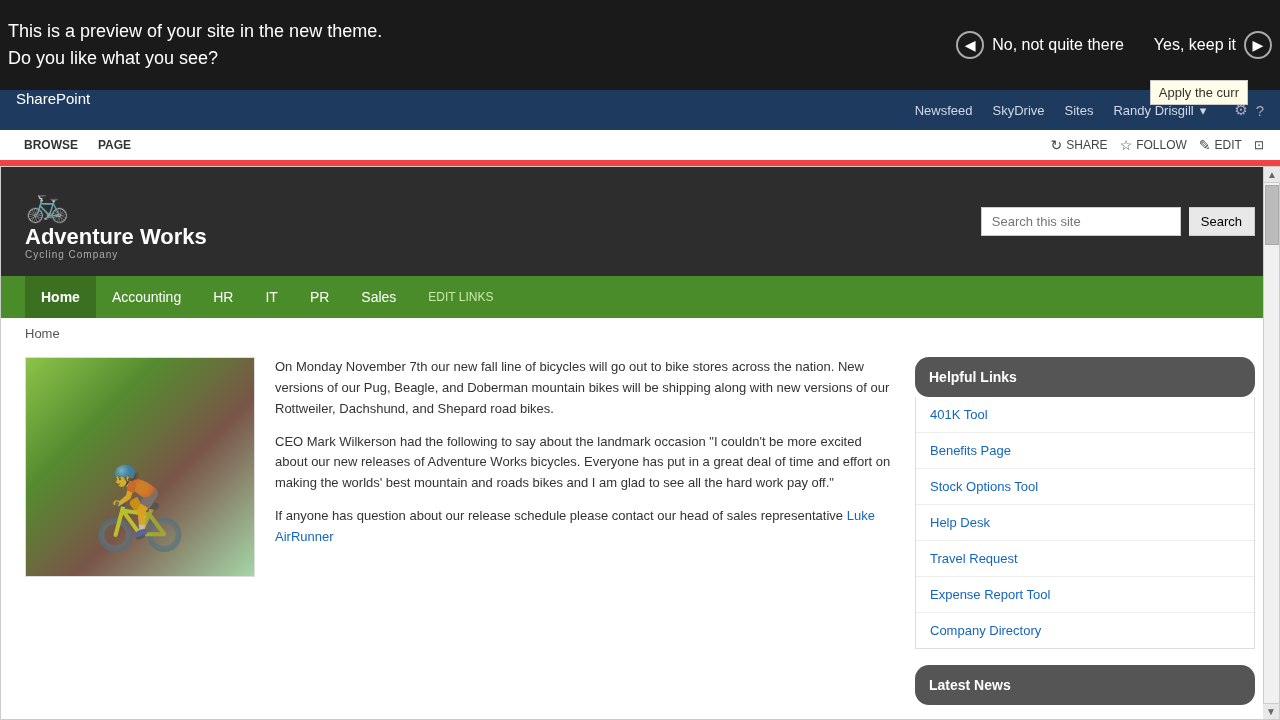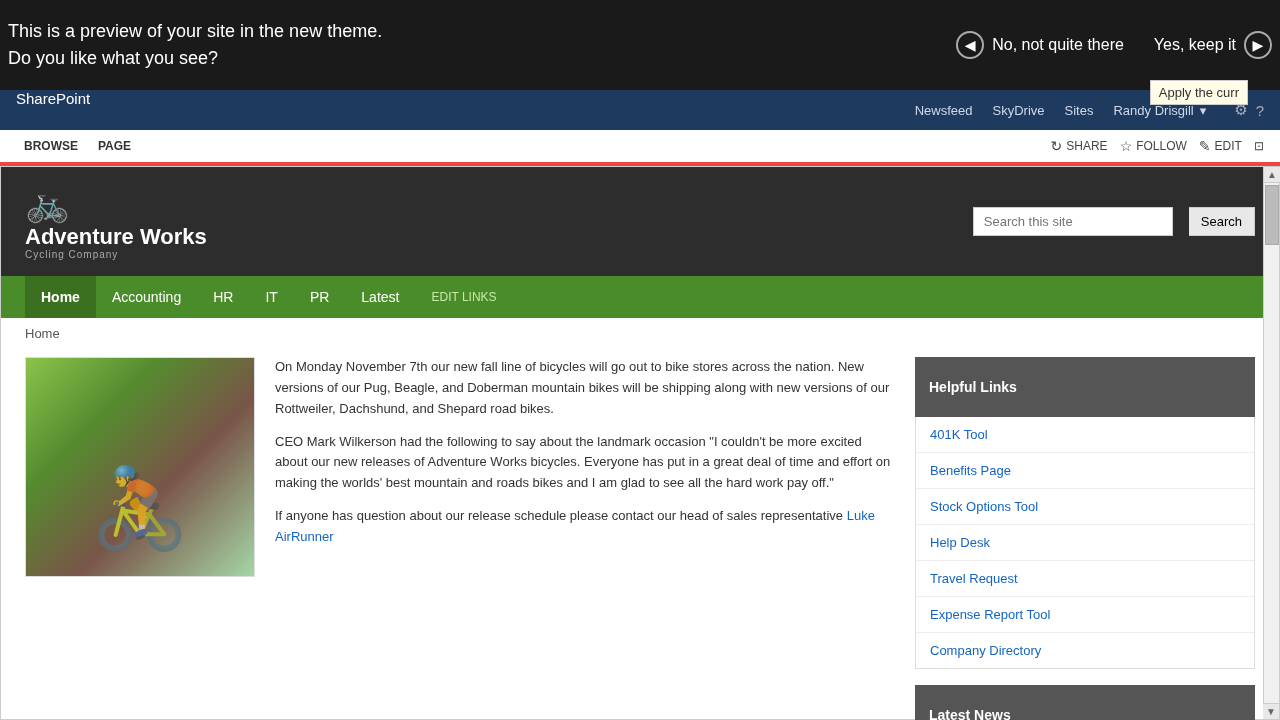--- a/index.html
+++ b/index.html
@@ -49,21 +49,21 @@
     .sp-logo { font-size: 15px; font-weight: 300; flex: 1; }
     .sp-nav { display: flex; align-items: center; gap: 20px; font-size: 13px; }
     .sp-nav a { color: #d0d8e8; text-decoration: none; }
     .sp-user { display: flex; align-items: center; gap: 6px; color: #d0d8e8; font-size: 13px; }
     .sp-icons { display: flex; gap: 8px; align-items: center; margin-left: 8px; }
     .sp-icons span { color: #aab; font-size: 15px; cursor: pointer; }
 
     
     .sp-ribbon {
       background: #fff;
-      border-bottom: 4px solid #ef4444;
+      border-bottom: 6px solid #ef4444;
       display: flex; align-items: center;
       padding: 0 16px;
       height: 36px;
       gap: 4px;
     }
     .ribbon-btn {
       font-size: 12px; color: #333; padding: 4px 8px;
       cursor: pointer; background: none; border: none;
       text-transform: uppercase; font-weight: 600;
     }
@@ -89,21 +89,21 @@
       display: flex; align-items: center;
       min-height: 90px;
     }
     .site-logo {
       flex: 1;
       display: flex; flex-direction: column; align-items: flex-start;
     }
     .logo-icon { color: #fff; font-size: 36px; }
     .logo-text { color: #fff; font-size: 22px; font-weight: bold; line-height: 1.1; }
     .logo-subtitle { color: #aaa; font-size: 10px; letter-spacing: 1px; }
-    .search-area { display: flex; gap: 16px; }
+    .search-area { display: flex; gap: 8px; }
     .search-input {
       width: 200px; padding: 6px 10px;
       border: 1px solid #ccc; font-size: 13px;
       outline: none;
     }
     .search-btn {
       background: #e8e8e8;
       border: 1px solid #ccc; border-left: none;
       padding: 6px 12px; cursor: pointer; font-size: 13px;
     }
@@ -158,21 +158,22 @@
     .article-text { font-size: 13px; line-height: 1.6; color: #333; }
     .article-text p { margin-bottom: 12px; }
     .article-link { color: #1565c0; text-decoration: none; }
 
     
     .sidebar { width: 340px; flex-shrink: 0; }
     .sidebar-section { margin-bottom: 16px; }
     .sidebar-title {
       background: #555;
       color: #fff; font-size: 14px; font-weight: 600;
-      padding: 22px 14px;
+      padding: 12px 14px;
+      border-radius: 14px;
     }
     .sidebar-links { border: 1px solid #ddd; border-top: none; }
     .sidebar-link {
       display: block; padding: 10px 14px;
       color: #1565c0; text-decoration: none; font-size: 13px;
       border-bottom: 1px solid #eee;
     }
     .sidebar-link:last-child { border-bottom: none; }
 
     
@@ -277,21 +278,21 @@
       <button class="search-btn">Search</button>
     </div>
   </div>
 
   <div class="site-nav">
     <a class="nav-item active" href="#">Home</a>
     <a class="nav-item" href="#">Accounting</a>
     <a class="nav-item" href="#">HR</a>
     <a class="nav-item" href="#">IT</a>
     <a class="nav-item" href="#">PR</a>
-    <a class="nav-item" href="#">Latest</a>
+    <a class="nav-item" href="#">Sales</a>
     <span class="edit-links">EDIT LINKS</span>
   </div>
 
   <div class="breadcrumb">Home</div>
 
   <div class="main-content">
 
     <div class="content-area">
       <div class="article-body">
         <div class="article-img"></div>

